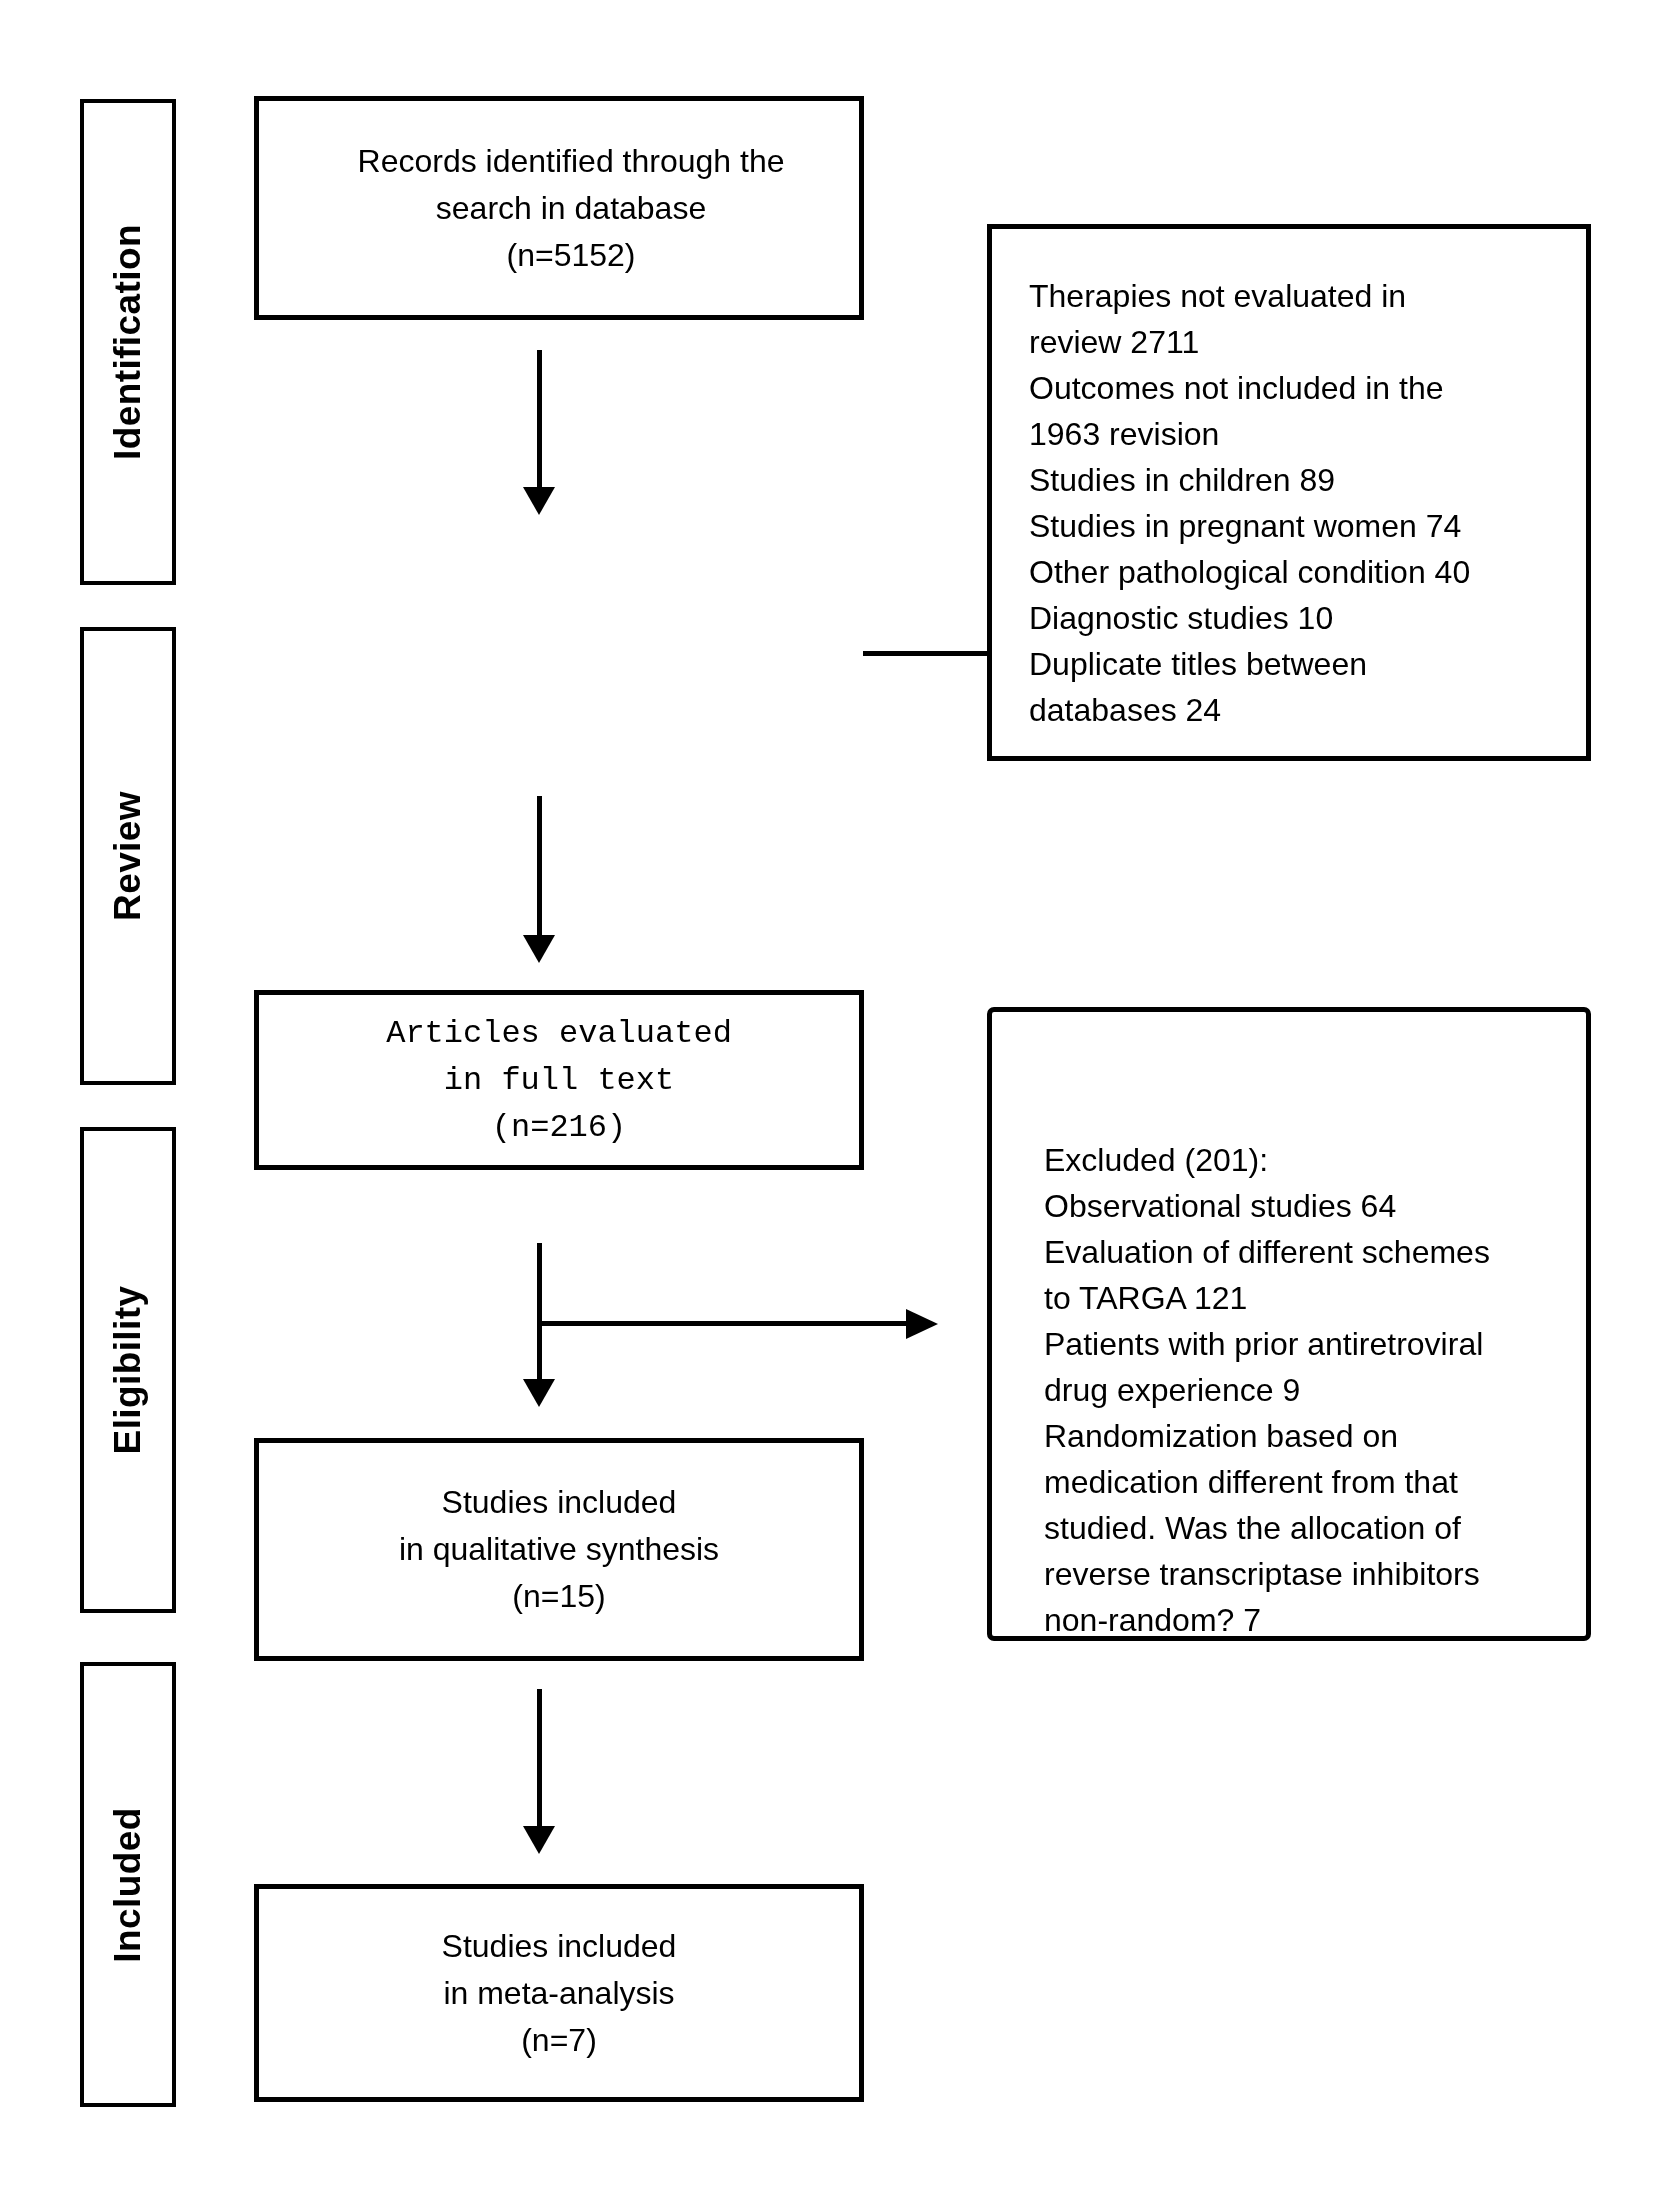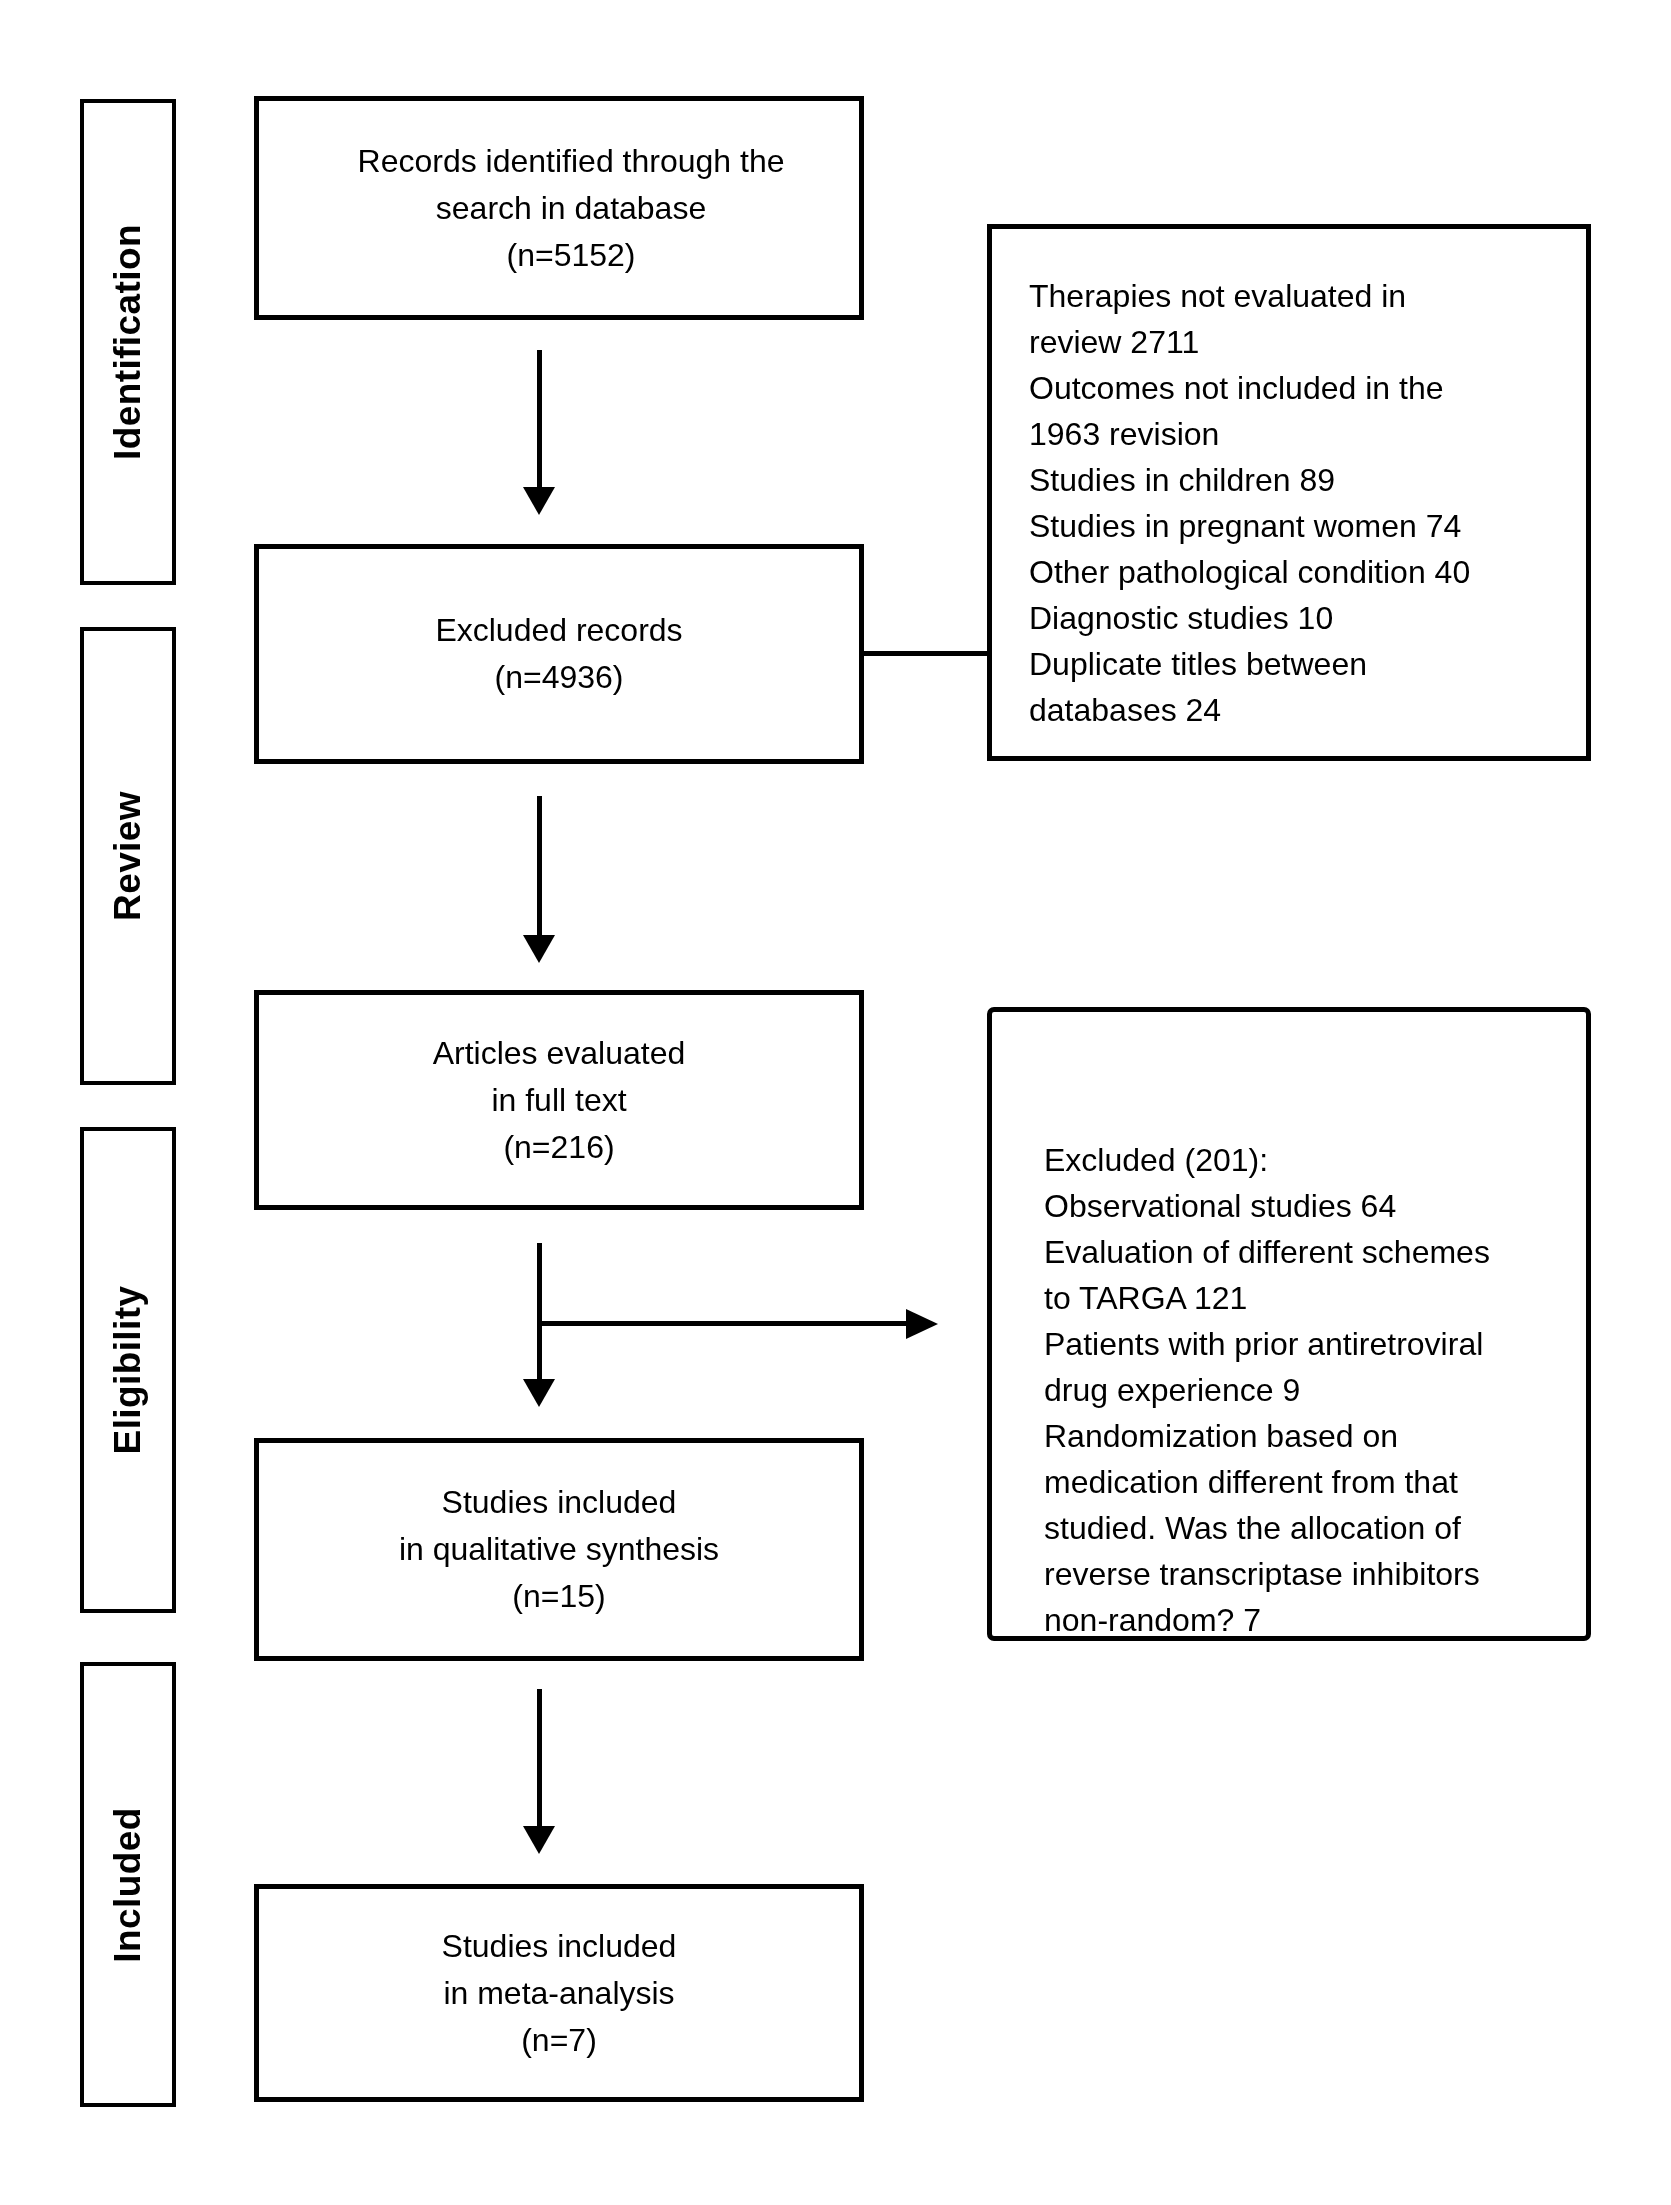--- a/index.html
+++ b/index.html
@@ -53,21 +53,21 @@
     justify-content: center;
   }
   .flow-text {
     font-size: 32px;
     line-height: 47px;
     text-align: center;
     white-space: pre-line;
   }
   .fb-records     { top: 96px;  height: 224px; padding-left: 24px; }
   .fb-excluded    { top: 544px;  height: 220px; }
-  .fb-fulltext    { top: 990px; height: 220px; }
+  .fb-fulltext    { top: 990px; height: 180px; font-family: Liberation Mono, monospace; }
   .fb-qualitative { top: 1438px; height: 223px; }
   .fb-meta        { top: 1884px; height: 218px; }
 
   
   .side-box {
     position: absolute;
     left: 987px;
     width: 604px;
     border: 5.6px solid #000000;
     background: #ffffff;
@@ -142,24 +142,20 @@
     <span class="stage-label">Eligibility</span>
   </div>
   <div class="stage stage-included">
     <span class="stage-label">Included</span>
   </div>
 
   <div class="flow-box fb-records">
     <div class="flow-text">Records identified through the
 search in database
 (n=5152)</div>
-  </div>
-  <div class="flow-box fb-excluded">
-    <div class="flow-text">Excluded records
-(n=4936)</div>
   </div>
   <div class="flow-box fb-fulltext">
     <div class="flow-text">Articles evaluated
 in full text
 (n=216)</div>
   </div>
   <div class="flow-box fb-qualitative">
     <div class="flow-text">Studies included
 in qualitative synthesis
 (n=15)</div>

